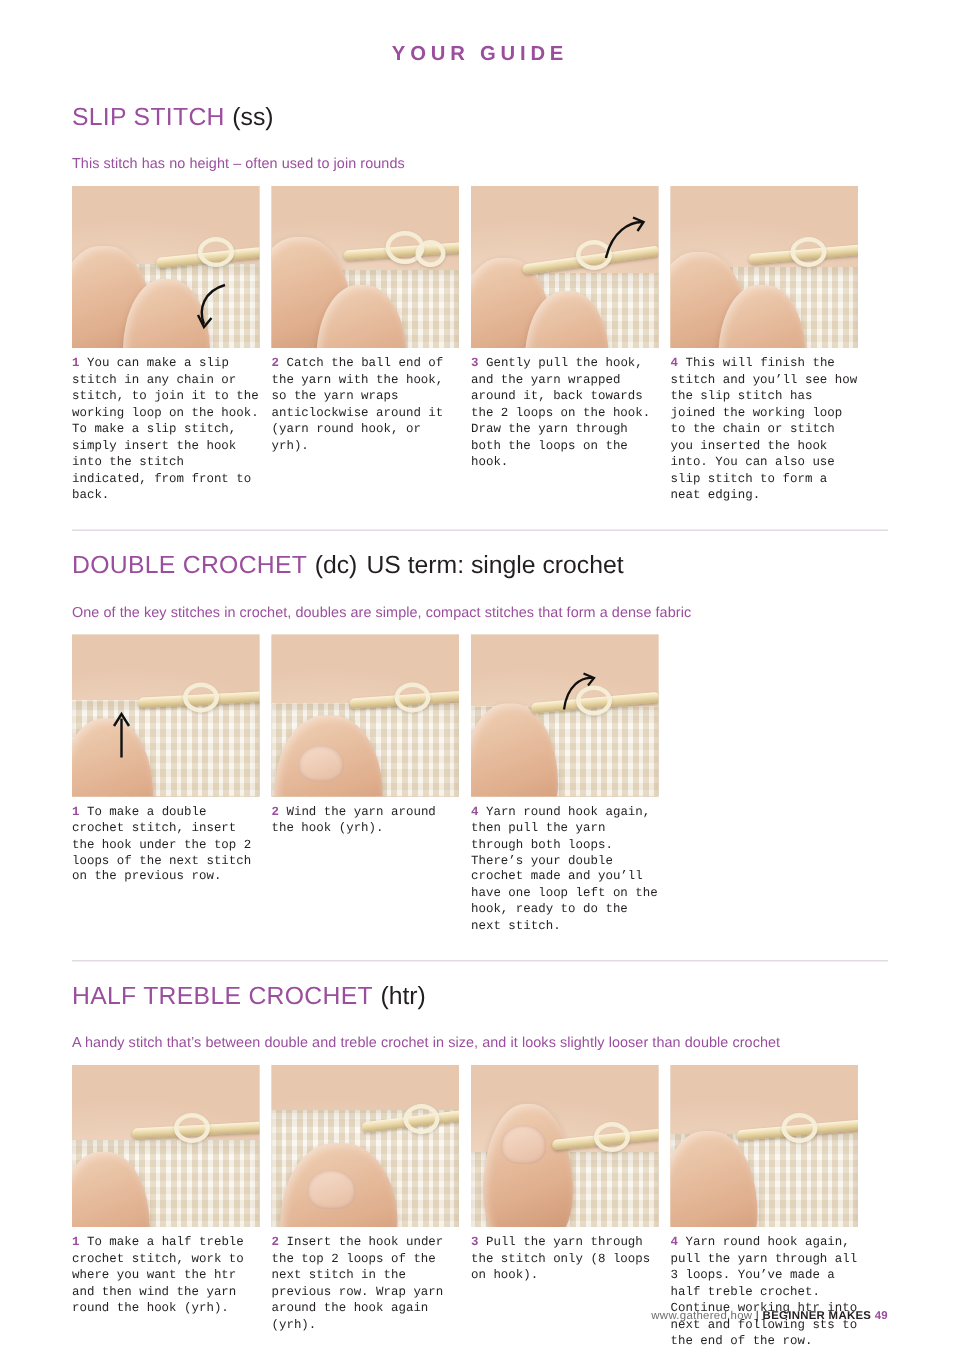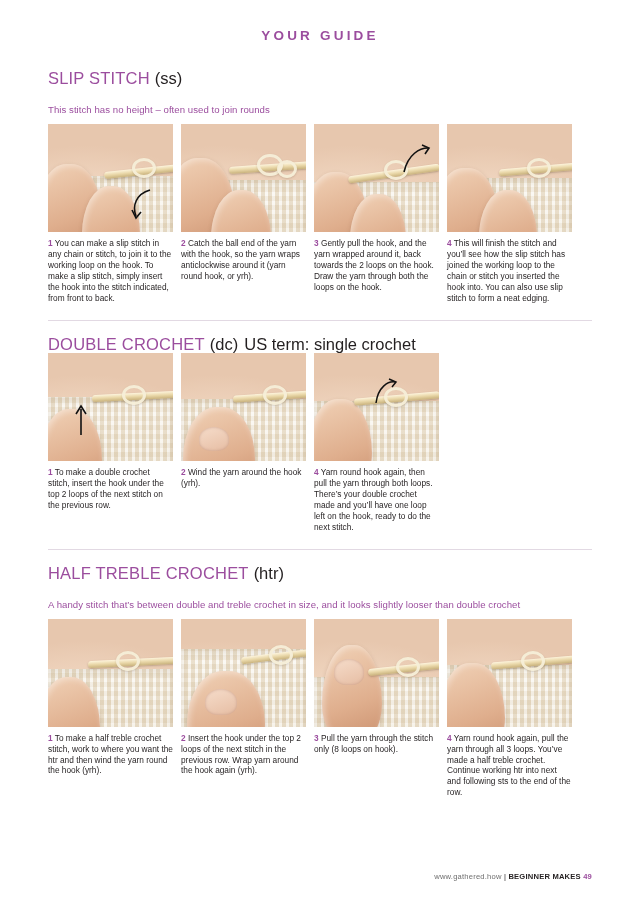--- a/index.html
+++ b/index.html
@@ -66,20 +66,21 @@
     margin-bottom: 9px;
     letter-spacing: .05px;
   }
 
   .steps {
     display: flex;
     gap: 8px;
   }
   .step {
     width: 125px;
+    font-family: Liberation Mono, monospace;
   }
   .photo {
     width: 125px;
     height: 108px;
     position: relative;
     overflow: hidden;
     background: #d9c4ab;
   }
   .caption {
     margin-top: 6px;
@@ -250,20 +251,21 @@
   </div>
 
   <hr class="divider">
 
   <div class="section">
     <div class="section-heading">
       <span class="sec-name">DOUBLE CROCHET</span>
       <span class="sec-abbr">(dc)</span>
       <span class="sec-us">US term: single crochet</span>
     </div>
+    <div class="sec-sub">One of the key stitches in crochet, doubles are simple, compact stitches that form a dense fabric</div>
 
     <div class="steps">
 
       <div class="step">
         <div class="photo">
           <div class="skin"></div>
           <div class="fabric" style="top:44px;height:64px;"></div>
           <div class="finger" style="left:-8px;top:56px;width:62px;height:84px;"></div>
           <div class="hook" style="left:44px;top:40px;width:86px;transform:rotate(-3deg);"></div>
           <div class="yarn" style="left:74px;top:32px;width:18px;height:14px;"></div>

